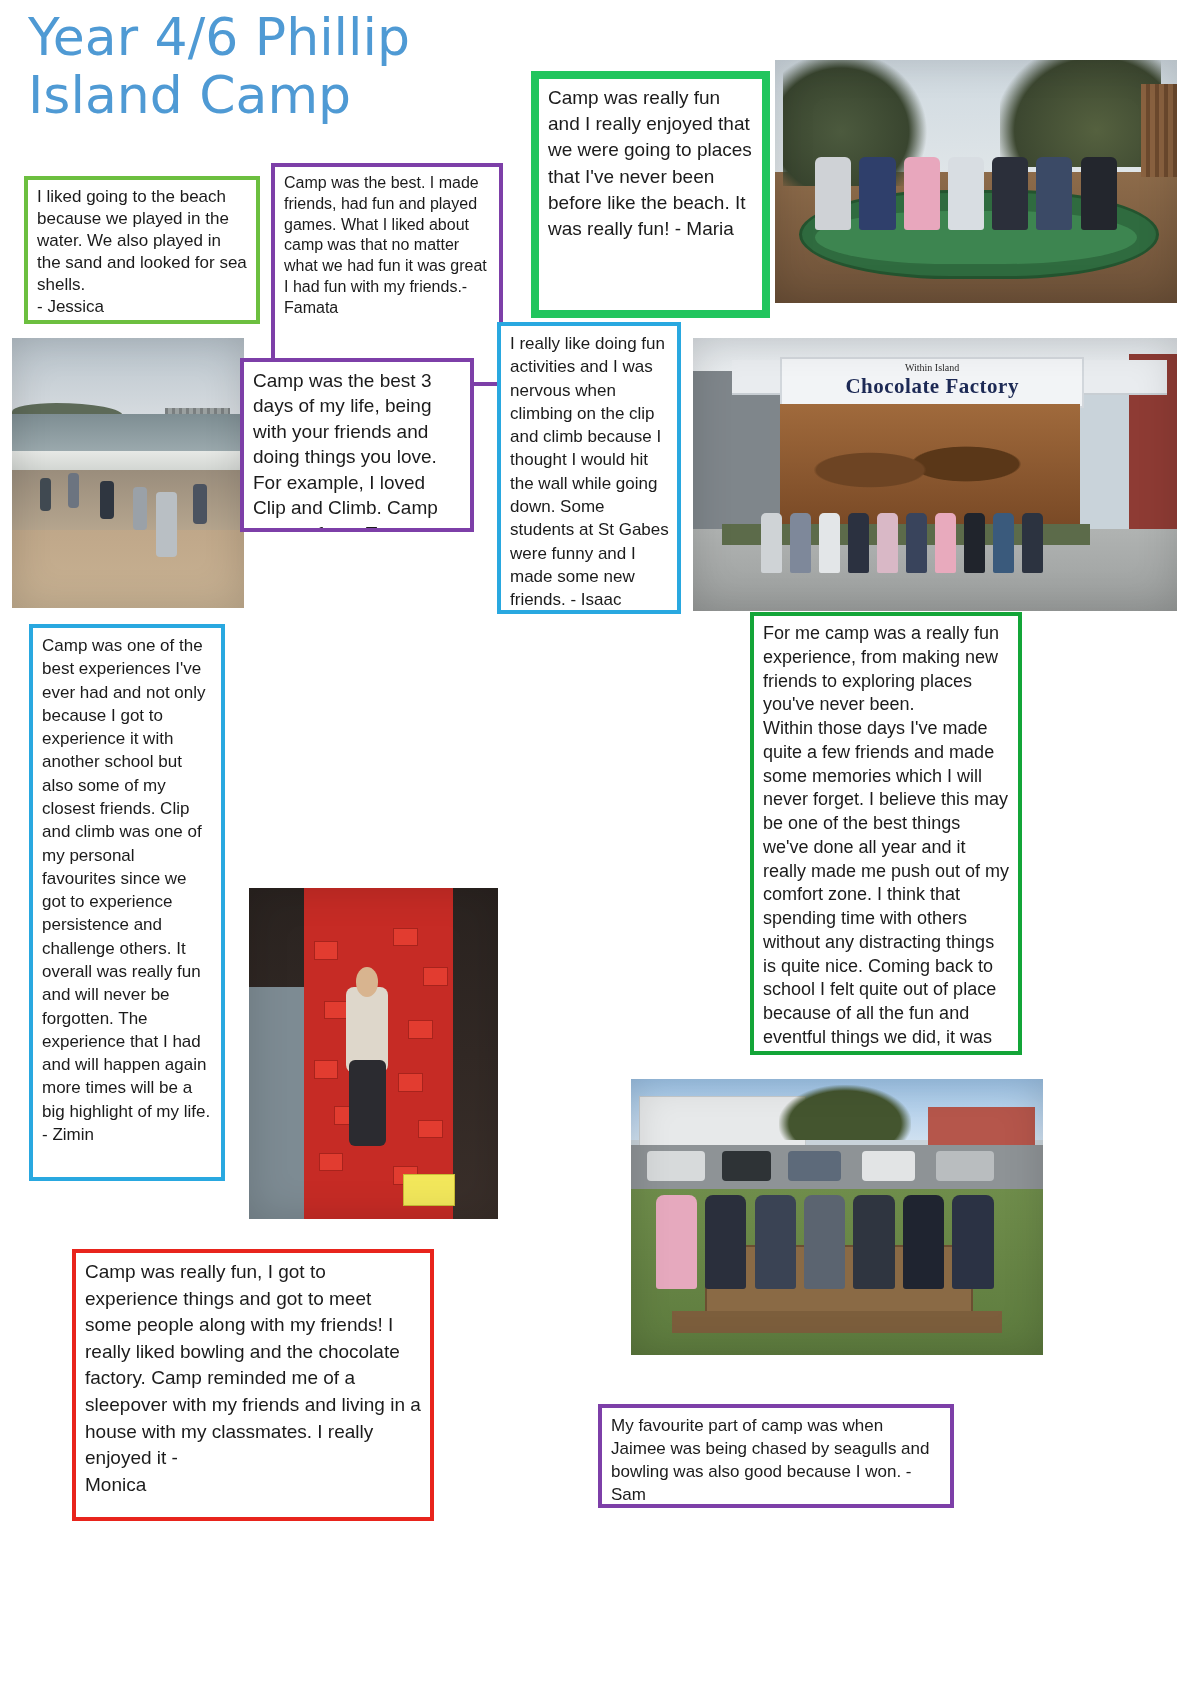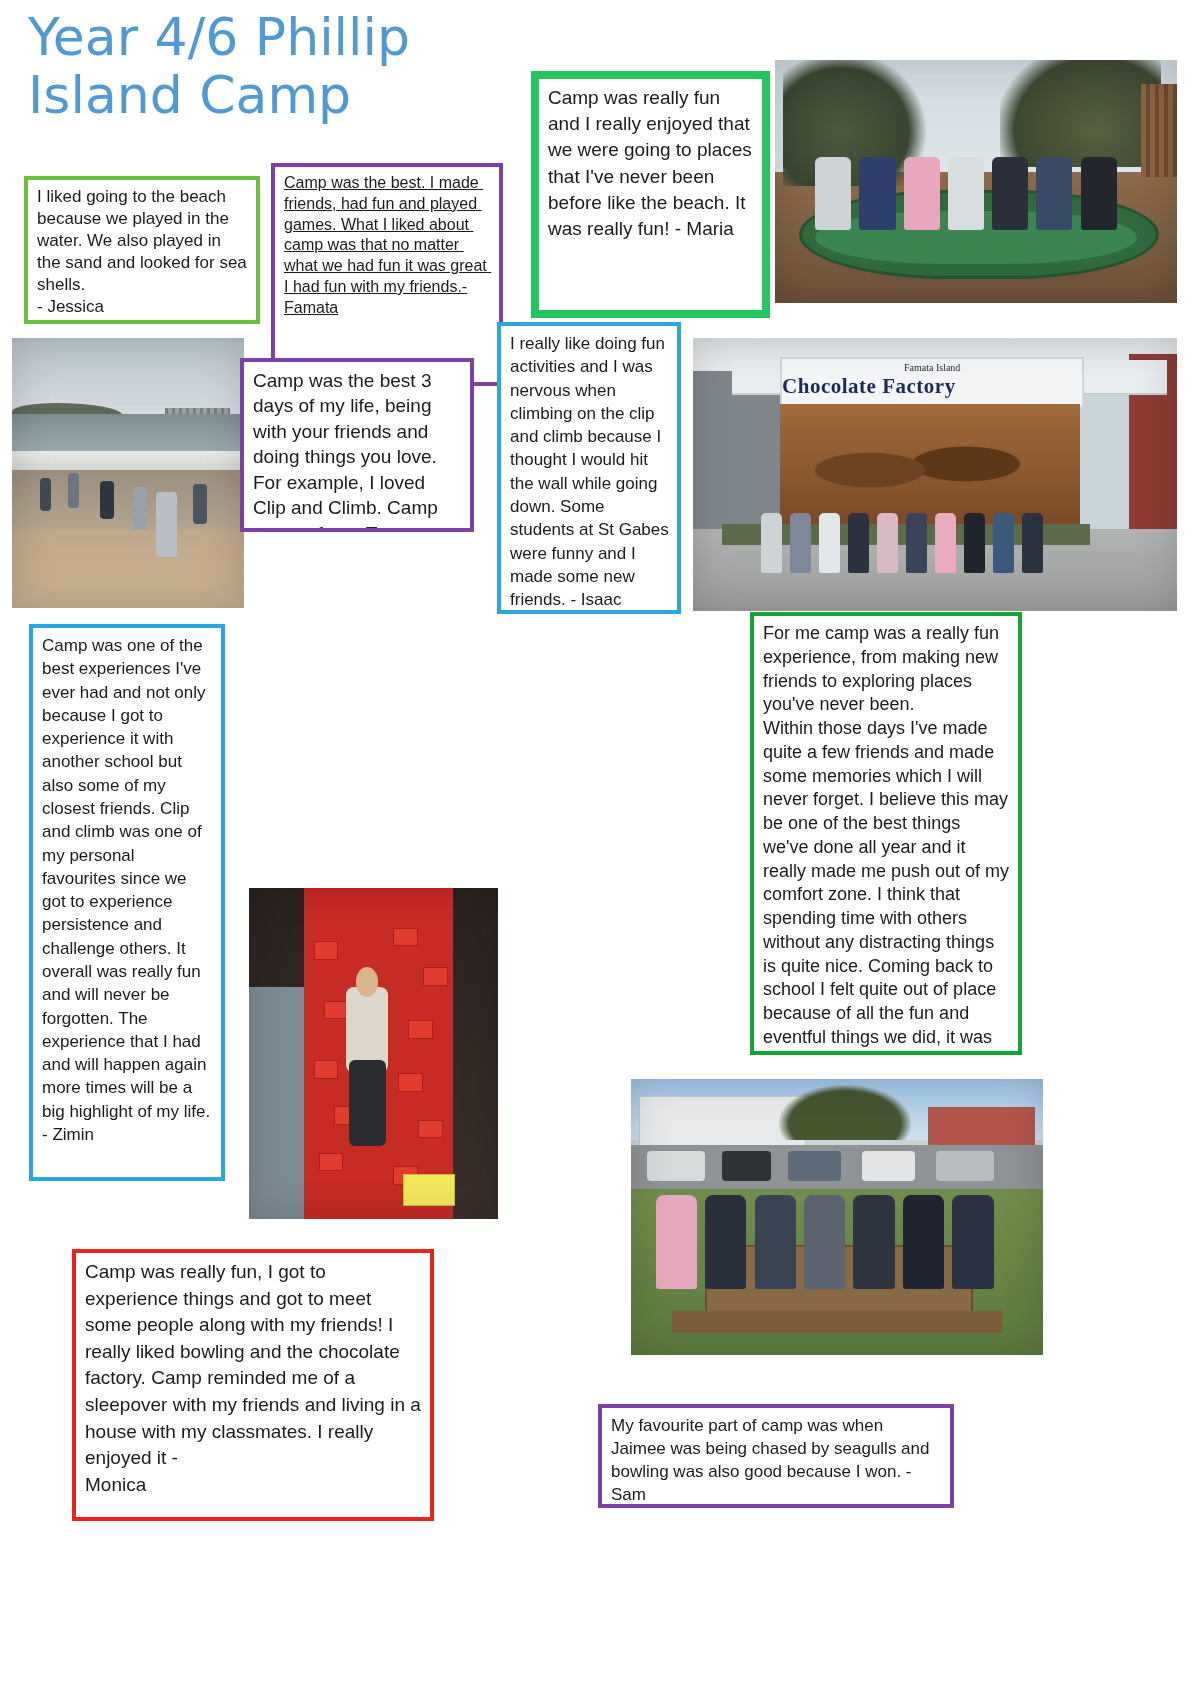--- a/index.html
+++ b/index.html
@@ -76,21 +76,21 @@
   #photo-beach .pier { position:absolute; right:6%; top:26%; width:28%; height:4%;
       background: repeating-linear-gradient(90deg,#7a7f80 0 3px, #9aa0a0 3px 7px); }
   #photo-beach .hill { position:absolute; left:0; top:24%; width:48%; height:8%; background:#5d6a58; border-radius:40% 60% 0 0; }
   #photo-beach .person { position:absolute; border-radius:4px; }
 
   
   #photo-choc .sky { height: 16%; background: linear-gradient(#dfe4e8,#eceff1); }
   #photo-choc .roof { position:absolute; left:8%; top:8%; right:2%; height:12%; background:#e9ecef; border-bottom:2px solid #c8ced3;}
   #photo-choc .signboard { position:absolute; left:18%; top:7%; width:62%; height:17%; background:#f2f4f6; border:2px solid #d2d7dc; }
   #photo-choc .sign-sub { position:absolute; left:0; right:0; top:6%; text-align:center; font-size:10px; color:#2b2b2b; font-family:"Liberation Serif", serif;}
-  #photo-choc .sign-main { position:absolute; left:0; right:0; top:32%; text-align:left; font-size:21px; font-weight:bold;
+  #photo-choc .sign-main { position:absolute; left:0; right:0; top:32%; text-align:center; font-size:21px; font-weight:bold;
       color:#1d2a55; font-family:"Liberation Serif", serif; letter-spacing:0.5px; }
   #photo-choc .mural { position:absolute; left:18%; top:24%; width:62%; height:44%; background:#8c5a33;
       background-image: radial-gradient(ellipse at 30% 55%, #6d4423 0 18%, rgba(0,0,0,0) 19%),
                         radial-gradient(ellipse at 62% 50%, #5a3718 0 20%, rgba(0,0,0,0) 21%),
                         linear-gradient(#a06a3c,#7a4a26); }
   #photo-choc .wallL { position:absolute; left:0; top:12%; width:18%; bottom:30%; background:#7f868b; }
   #photo-choc .wallR { position:absolute; right:0; top:6%; width:10%; bottom:20%; background:#8e3b34; }
   #photo-choc .path { position:absolute; left:0; right:0; bottom:0; height:30%; background: linear-gradient(#b0b3b2,#9b9e9d); }
   #photo-choc .grass { position:absolute; left:6%; bottom:24%; width:76%; height:8%; background:#5c6b4a; }
   #photo-choc .kid { position:absolute; bottom:14%; width:4.4%; height:22%; border-radius:5px 5px 2px 2px; }
@@ -162,21 +162,21 @@
     <div class="person" style="left:78%; top:54%; width:6%; height:15%; background:#4b5360;"></div>
     <div class="vig"></div>
   </div>
 
   <div class="photo" id="photo-choc" style="left:693px; top:338px; width:484px; height:273px;">
     <div class="sky"></div>
     <div class="wallL"></div>
       <div class="wallR"></div>
     <div class="roof"></div>
     <div class="signboard">
-      <div class="sign-sub">Famata Island</div>
+      <div class="sign-sub">Within Island</div>
       <div class="sign-main">Chocolate Factory</div>
     </div>
     <div class="mural"></div>
     <div class="path"></div>
       <div class="grass"></div>
     <div class="kid" style="left:14%; background:#cfd3d6;"></div>
     <div class="kid" style="left:20%; background:#7e889a;"></div>
     <div class="kid" style="left:26%; background:#e3e6e8;"></div>
     <div class="kid" style="left:32%; background:#2b3140;"></div>
     <div class="kid" style="left:38%; background:#d9b8c6;"></div>
@@ -231,21 +231,21 @@
     <div class="kid" style="left:42%; background:#5b6470;"></div>
     <div class="kid" style="left:54%; background:#2f3540;"></div>
     <div class="kid" style="left:66%; background:#1f2430;"></div>
     <div class="kid" style="left:78%; background:#2b3244;"></div>
     <div class="vig"></div>
   </div>
 
   <div class="quote" id="quote-jessica" style="left:24px; top:176px; width:236px; height:148px; border:4px solid #6cbf3f;">I liked going to the beach because we played in the water. We also played in the sand and looked for sea shells.
 - Jessica</div>
 
-  <div class="quote" id="quote-famata" style="left:271px; top:163px; width:232px; height:223px; border:4px solid #7d3fa8; font-size:16px;text-decoration:underline;">Camp was the best. I made friends, had fun and played games. What I liked about camp was that no matter what we had fun it was great I had fun with my friends.-
+  <div class="quote" id="quote-famata" style="left:271px; top:163px; width:232px; height:223px; border:4px solid #7d3fa8; font-size:16px;">Camp was the best. I made friends, had fun and played games. What I liked about camp was that no matter what we had fun it was great I had fun with my friends.-
 Famata</div>
 
   <div class="quote" id="quote-maria" style="left:531px; top:71px; width:239px; height:247px; border:8px solid #22c55e; font-size:19px; line-height:1.38;">Camp was really fun and I really enjoyed that we were going to places that I've never been before like the beach. It was really fun! - Maria</div>
 
   <div class="quote" id="quote-tenara" style="left:240px; top:358px; width:234px; height:174px; border:4px solid #7d3fa8; font-size:19px; line-height:1.34;">Camp was the best 3 days of my life, being with your friends and doing things you love. For example, I loved Clip and Climb. Camp was so fun. - Tenara</div>
 
   <div class="quote" id="quote-isaac" style="left:497px; top:322px; width:184px; height:292px; border:4px solid #29a8e0; font-size:17px; line-height:1.37;">I really like doing fun activities and I was nervous when climbing on the clip and climb because I thought I would hit the wall while going down. Some students at St Gabes were funny and I made some new friends. - Isaac</div>
 
 
   <div class="quote" id="quote-zimin" style="left:29px; top:624px; width:196px; height:557px; border:4px solid #29a8e0; font-size:17px; line-height:1.37;">Camp was one of the best experiences I've ever had and not only because I got to experience it with another school but also some of my closest friends. Clip and climb was one of my personal favourites since we got to experience persistence and challenge others. It overall was really fun and will never be forgotten. The experience that I had and will happen again more times will be a big highlight of my life. - Zimin</div>

